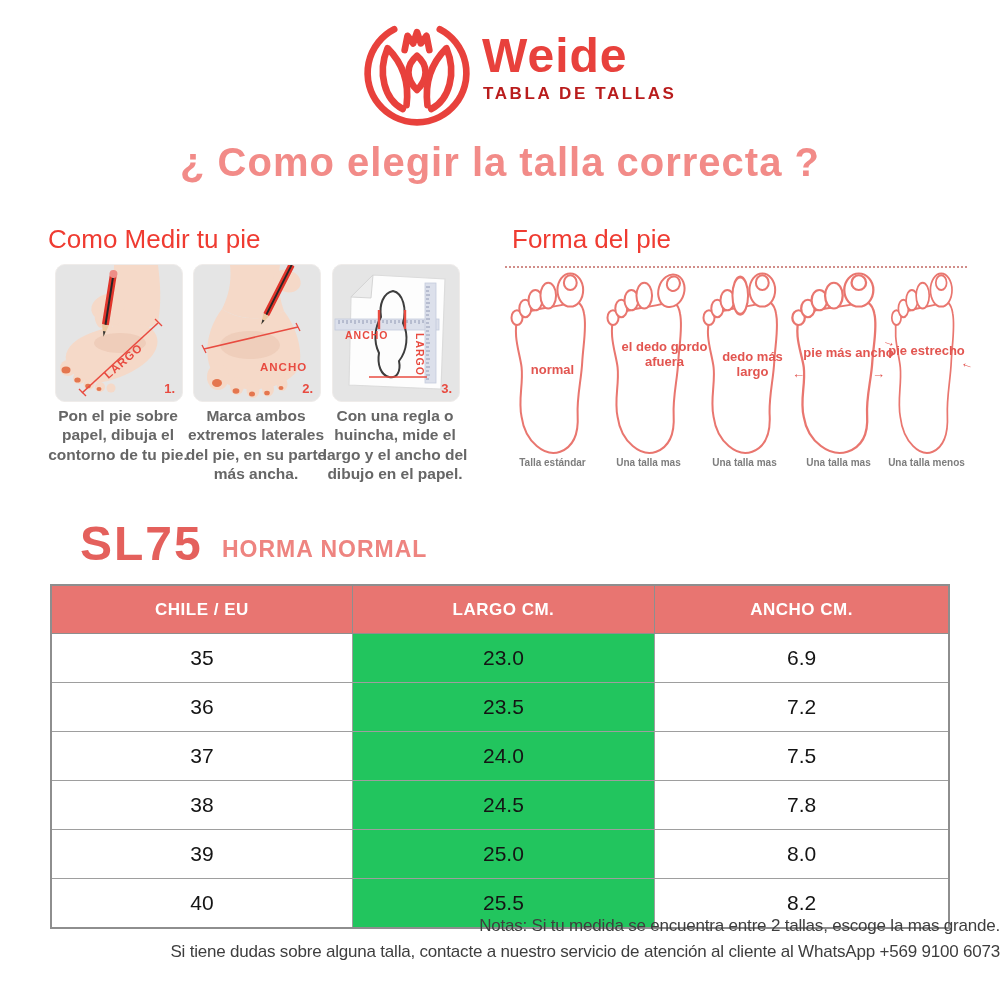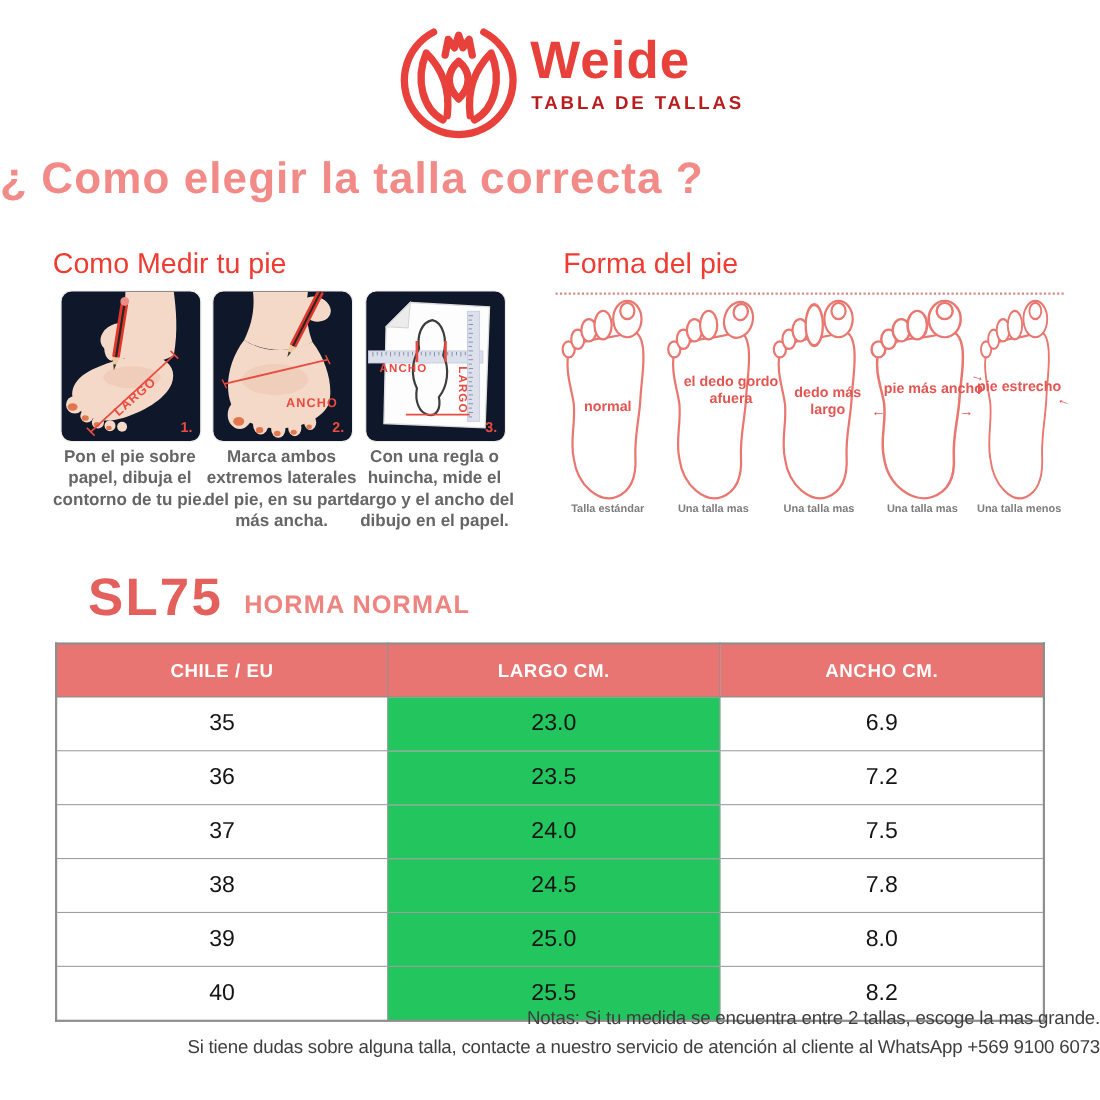--- a/index.html
+++ b/index.html
@@ -4,30 +4,30 @@
 <style>
   html,body{margin:0;padding:0;background:#fff;}
   .page{position:relative;width:1000px;height:1000px;background:#fff;overflow:hidden;
         font-family:"Liberation Sans", sans-serif;}
   .abs{position:absolute;}
 
   
   .logo-icon{left:356px;top:14px;}
   .brand-name{left:482px;top:28px;font-size:48px;font-weight:700;color:#e8413c;letter-spacing:1px;}
   .brand-tagline{left:483px;top:84px;font-size:17px;font-weight:700;color:#b91c1c;letter-spacing:2.6px;}
-  .page-title{left:0;top:140px;width:1000px;font-size:40px;font-weight:700;
+  .page-title{left:0;top:140px;width:1000px;text-align:center;font-size:40px;font-weight:700;
               color:#f28b88;letter-spacing:1px;}
 
   
   .section-heading{font-size:26px;color:#ef3b31;}
   .measure-heading{left:48px;top:224px;text-align:center;}
   .shape-heading{left:512px;top:224px;}
 
   
-  .photo{width:126px;height:136px;border-radius:10px;background:#0f172a;border:1px solid #efecea;
+  .photo{width:126px;height:136px;border-radius:10px;background:#e5e5e5;border:1px solid #efecea;
          overflow:hidden;}
   .photo svg{display:block;}
   .measure-label{position:absolute;font-size:11.5px;font-weight:700;color:#e84b40;letter-spacing:1px;}
   .step-num{position:absolute;right:7px;bottom:5px;font-size:13px;font-weight:700;color:#e84b40;}
   .step-caption{top:406px;width:150px;text-align:center;font-size:15.5px;font-weight:700;
                 color:#666;line-height:1.25;}
 
   
   .dotted-line{left:505px;top:266px;width:462px;border-top:2px dotted #d18d89;}
   .foot-cell{top:268px;width:95px;height:190px;}

